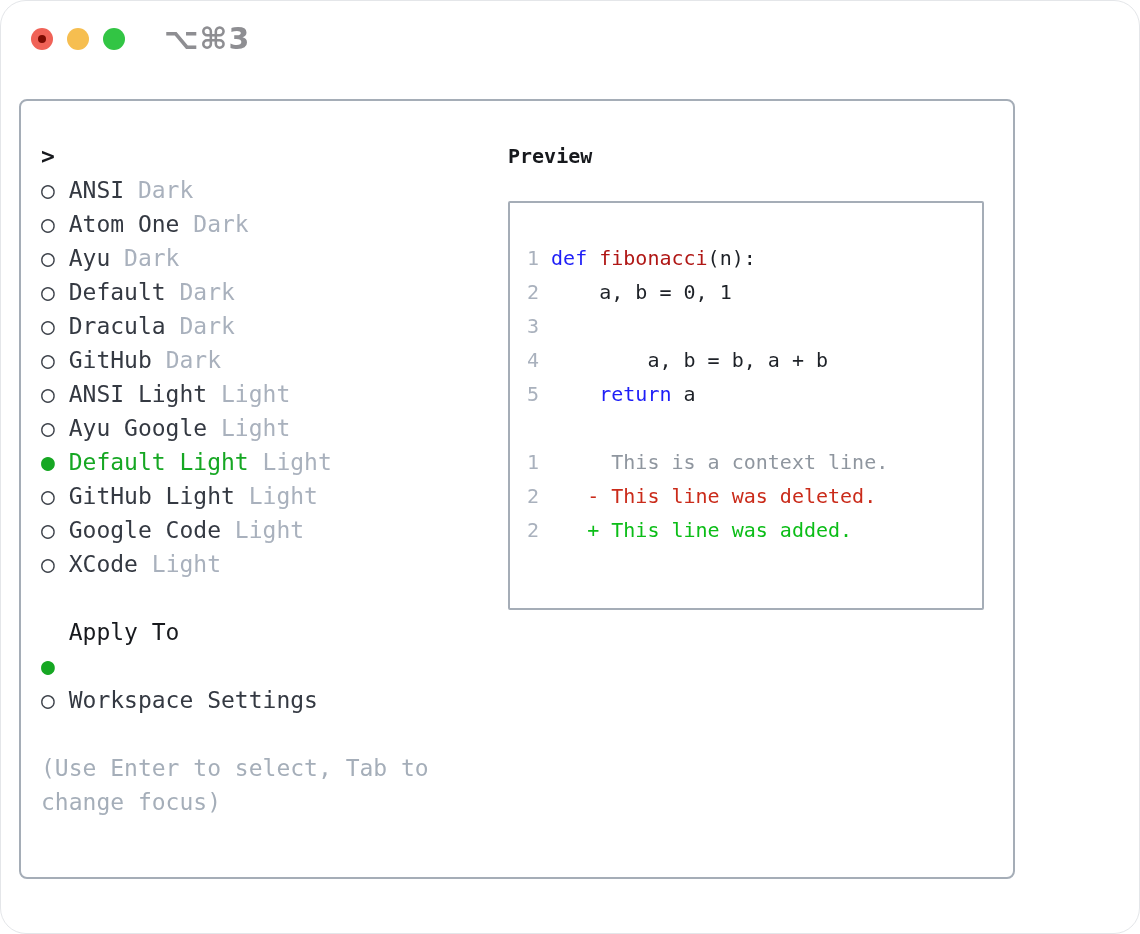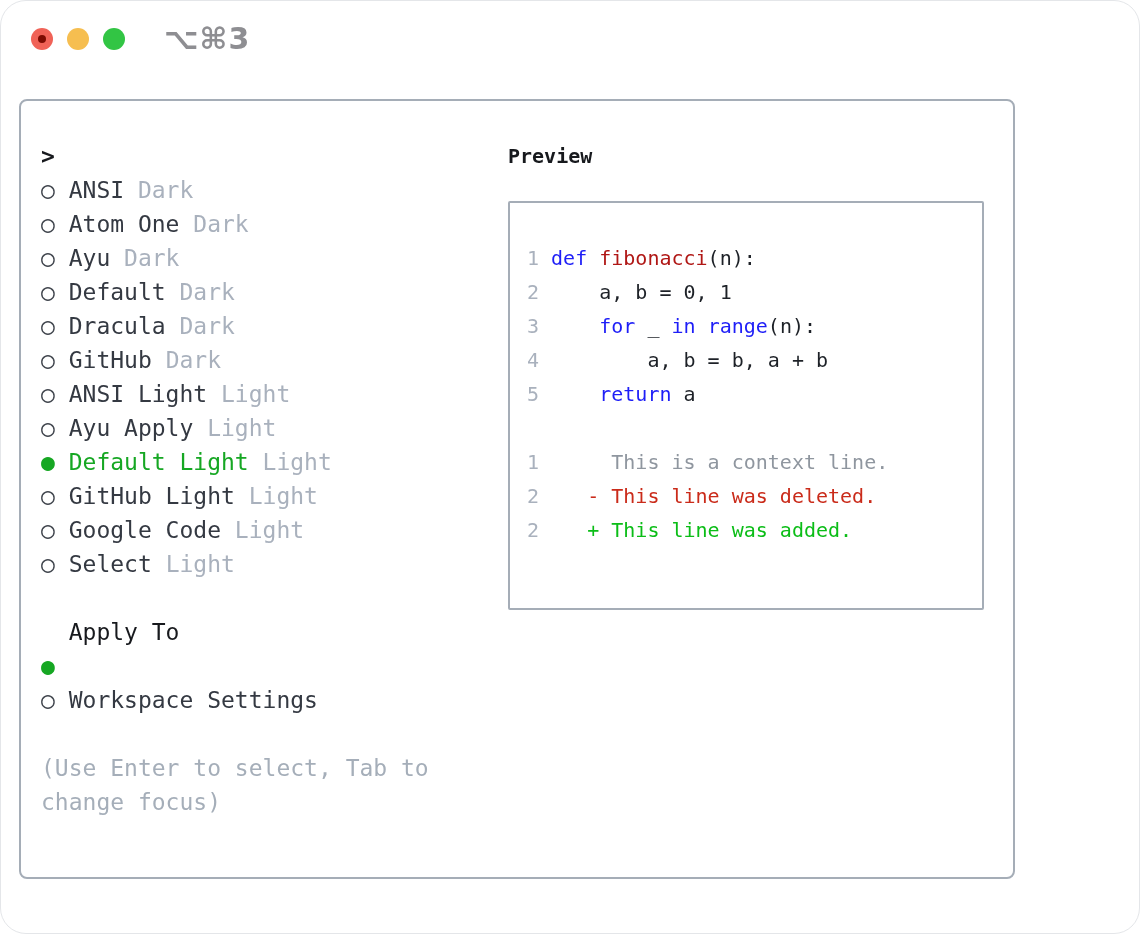--- a/index.html
+++ b/index.html
@@ -86,33 +86,33 @@
           <div class="row">
     <span class="bullet">○</span><span class="theme-name">Dracula</span><span class="variant">Dark</span>
   </div>
           <div class="row">
     <span class="bullet">○</span><span class="theme-name">GitHub</span><span class="variant">Dark</span>
   </div>
           <div class="row">
     <span class="bullet">○</span><span class="theme-name">ANSI Light</span><span class="variant">Light</span>
   </div>
           <div class="row">
-    <span class="bullet">○</span><span class="theme-name">Ayu Apply</span><span class="variant">Light</span>
+    <span class="bullet">○</span><span class="theme-name">Ayu Google</span><span class="variant">Light</span>
   </div>
           <div class="row selected">
     <span class="bullet">●</span><span class="theme-name">Default Light</span><span class="variant">Light</span>
   </div>
           <div class="row">
     <span class="bullet">○</span><span class="theme-name">GitHub Light</span><span class="variant">Light</span>
   </div>
           <div class="row">
     <span class="bullet">○</span><span class="theme-name">Google Code</span><span class="variant">Light</span>
   </div>
           <div class="row">
-    <span class="bullet">○</span><span class="theme-name">Select</span><span class="variant">Light</span>
+    <span class="bullet">○</span><span class="theme-name">XCode</span><span class="variant">Light</span>
   </div>
         </div>
       <div class="spacer"></div>
       <div class="row subheading">
         <span class="bullet">&nbsp;</span><span>Apply To</span>
       </div>
       <div id="apply-list">
           <div class="row selected">
     <span class="bullet">●</span>
   </div>
@@ -128,21 +128,21 @@
     <div class="col-right">
       <div class="preview-heading">Preview</div>
       <div class="preview-box" id="preview-box">
           <div class="pline">
     <span class="lnum">1</span><span class="content"><span class="seg kw">def</span><span class="seg"> </span><span class="seg fn">fibonacci</span><span class="seg">(n):</span></span>
   </div>
           <div class="pline">
     <span class="lnum">2</span><span class="content"><span class="seg">    a, b = 0, 1</span></span>
   </div>
           <div class="pline">
-    <span class="lnum">3</span><span class="content"><span class="seg">    </span><span class="seg kw">for</span><span class="seg"> _ </span><span class="seg kw">in</span><span class="seg"> </span><span class="seg kw">range</span><span class="seg">(n):</span></span>
+    <span class="lnum">3</span>
   </div>
           <div class="pline">
     <span class="lnum">4</span><span class="content"><span class="seg">        a, b = b, a + b</span></span>
   </div>
           <div class="pline">
     <span class="lnum">5</span><span class="content"><span class="seg">    </span><span class="seg kw">return</span><span class="seg"> a</span></span>
   </div>
           <div class="pline">
     <span class="lnum"></span><span class="content"></span>
   </div>

